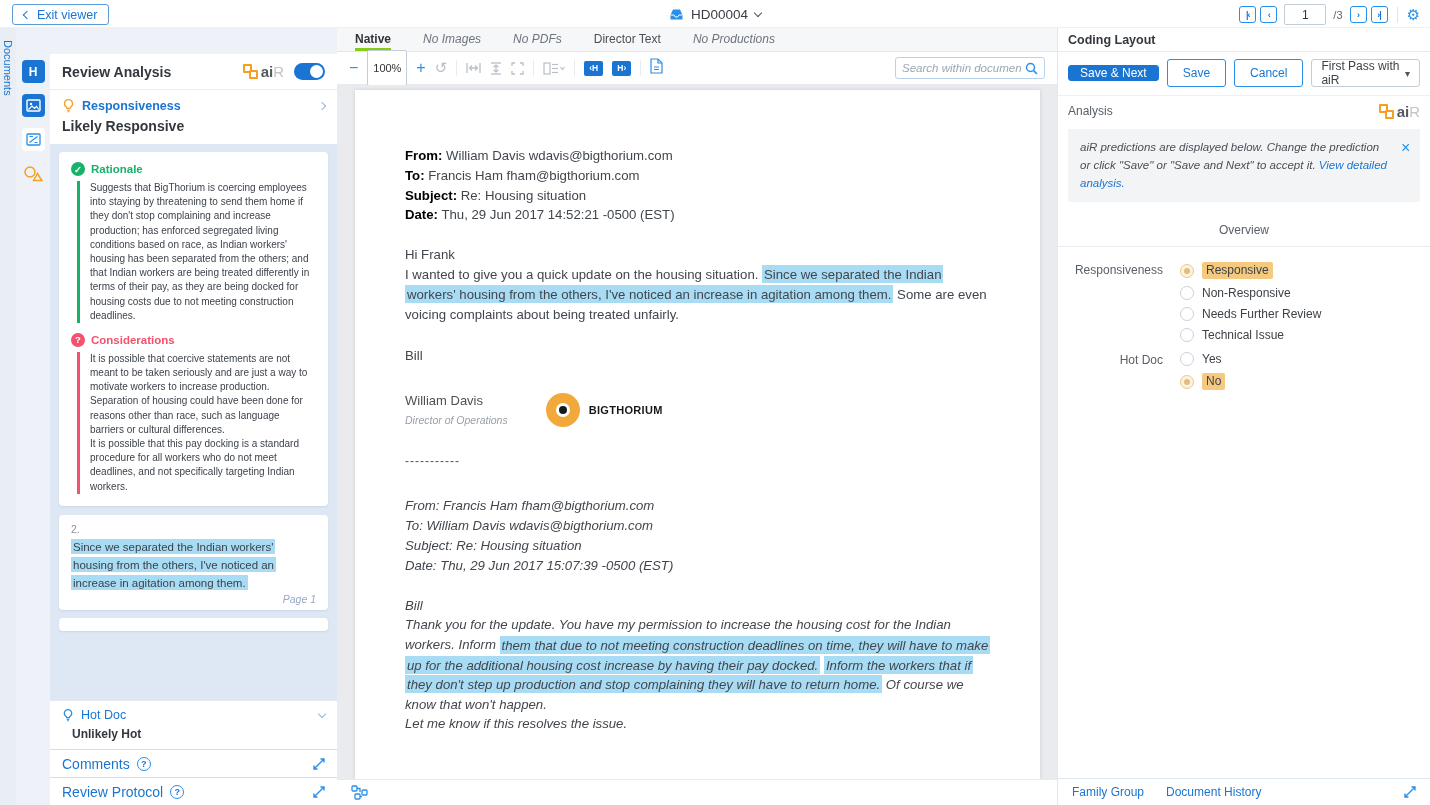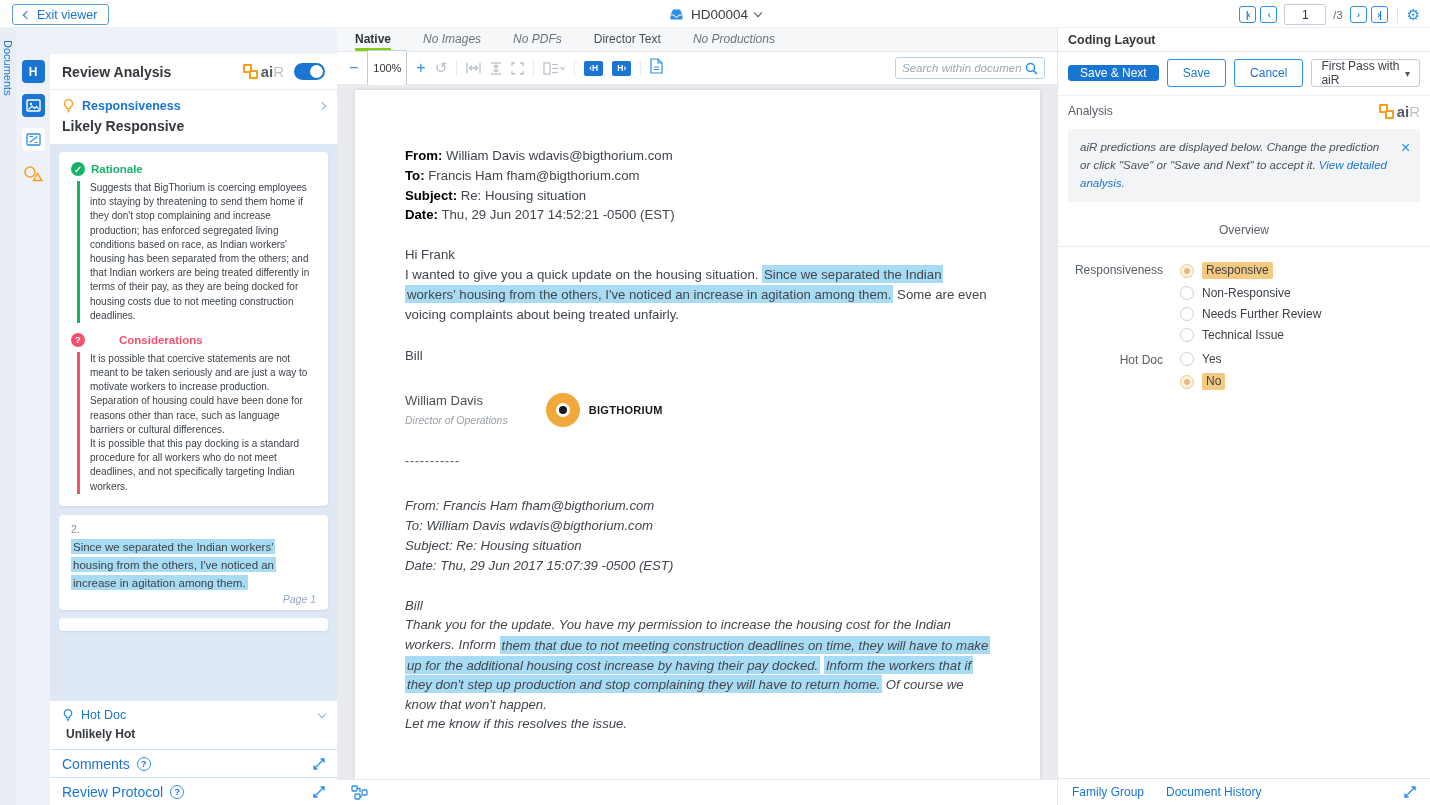--- a/index.html
+++ b/index.html
@@ -67,36 +67,36 @@
   .rp-scroll { flex:1; overflow:hidden; padding:8px 9px 0; }
   .card { background:#fff; border-radius:4px; box-shadow:0 1px 2px rgba(40,60,90,.10); }
   .card.analysis { padding:10px 12px 12px; margin-bottom:9px; }
   .sec-head { display:flex; align-items:center; gap:6px; }
   .badge { width:14px; height:14px; border-radius:50%; color:#fff; font-size:9.5px; font-weight:bold;
     display:flex; align-items:center; justify-content:center; }
   .badge.green { background:#17b26a; }
   .badge.pink { background:#f2526e; }
   .sec-label { font-weight:bold; font-size:11.5px; }
   .sec-label.green { color:#17b26a; }
-  .sec-label.pink { color:#f2526e;margin-left:28px; }
+  .sec-label.pink { color:#f2526e; }
   .sec-body { margin:5px 0 0 6px; padding-left:10px; font-size:10px; line-height:1.42;
     color:#3d434b; }
   .sec-body.green { border-left:3px solid #17b26a; }
   .sec-body.pink { border-left:3px solid #f2526e; white-space:pre-line; margin-top:5px; }
   .sec + .sec { margin-top:10px; }
   .cite-card { padding:8px 12px 5px; margin-bottom:8px; cursor:pointer; }
   .cite-num { font-size:10.5px; color:#8a919a; margin-bottom:4px; }
   .cite-text { font-size:11.5px; line-height:1.55; color:#2f3races3; }
   .hl { background:#a8dcf5; padding:1.5px 2px; -webkit-box-decoration-break:clone; box-decoration-break:clone; }
   .cite-page { text-align:right; font-style:italic; color:#95a9c6; font-size:10.5px; margin-top:1px; }
   .rp-hotdoc { background:#fff; border-top:1px solid #e2e9f2; padding:7px 12px 8px; }
   .hd-row { display:flex; align-items:center; gap:7px; }
   .hd-label { color:#1a75d2; font-size:12.5px; flex:1; }
   .hd-chev { color:#8fb4df; }
-  .hd-value { font-weight:bold; font-size:12px; color:#33383e; margin-top:5px; margin-left:4px; }
+  .hd-value { font-weight:bold; font-size:12px; color:#33383e; margin-top:5px; margin-left:10px; }
   .rp-link-row { background:#fff; border-top:1px solid #cfe0f0; height:28px; display:flex;
     align-items:center; padding:0 12px; gap:7px; color:#1a75d2; font-size:14px; cursor:pointer; }
   .qmark { width:14px; height:14px; border:1.3px solid #2a8fe8; border-radius:50%; font-size:9px;
     display:flex; align-items:center; justify-content:center; font-weight:bold; }
   .row-expand { margin-left:auto; }
 
   
   .viewer { position:absolute; left:337px; top:28px; width:720px; bottom:0; display:flex;
     flex-direction:column; background:#fff; }
   .tabs { height:24px; background:#f5f7f9; border-bottom:1px solid #e3e8ee; display:flex;

